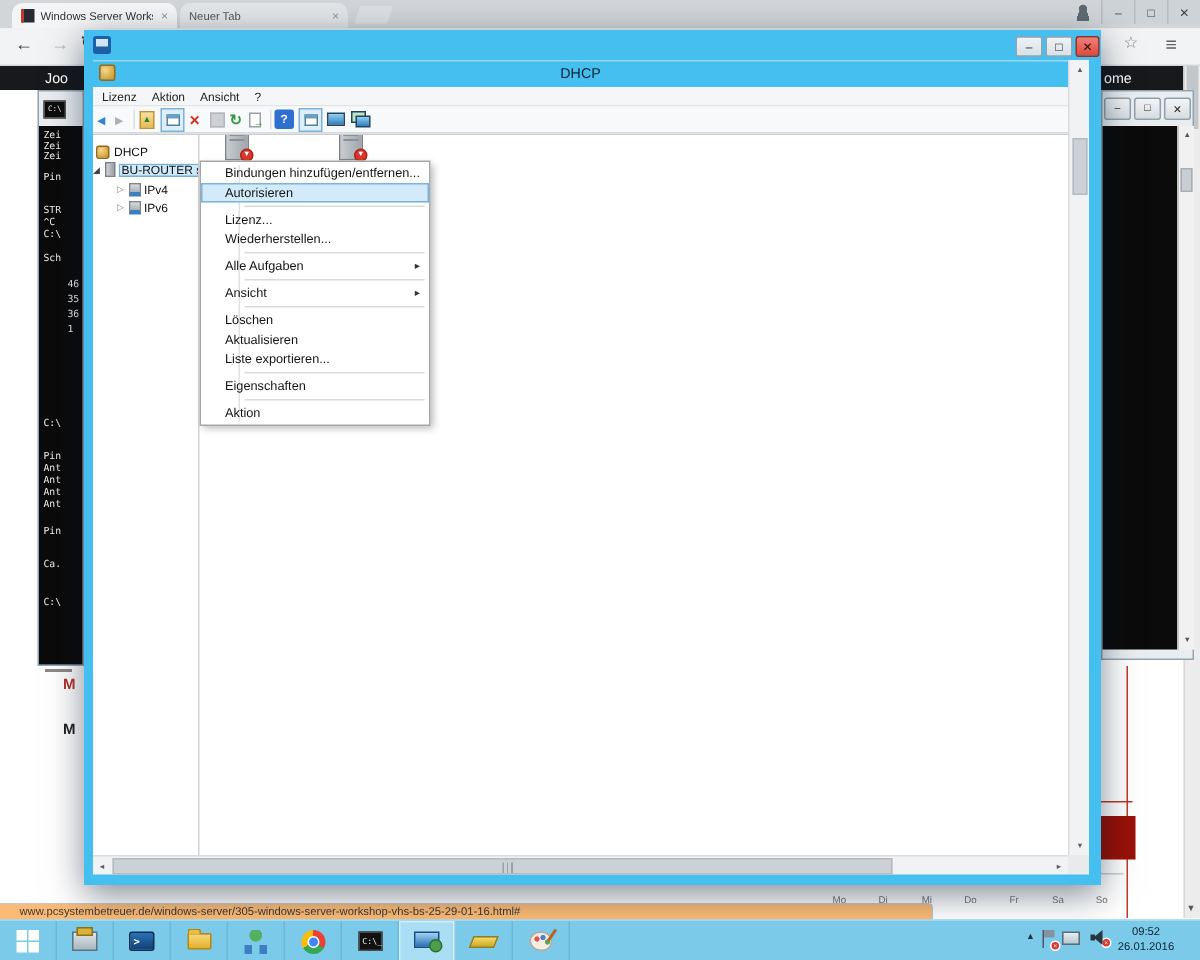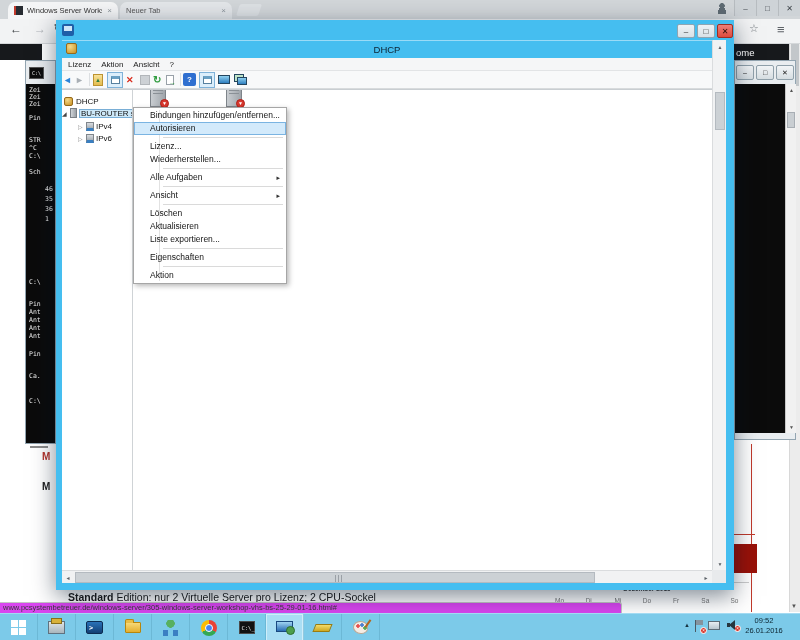--- a/index.html
+++ b/index.html
@@ -28,21 +28,21 @@
 #pgdown{position:absolute;left:1px;bottom:3px;font-size:6px;color:#555}
 .mfrag{position:absolute;font-weight:bold;font-size:10px}
 #stdline{position:absolute;left:68px;top:591px;font-size:10.5px;color:#1a1a1a}
 #stdline b{font-weight:bold}
 #calendar{position:absolute;left:545px;top:582px;width:204px;border-top:1px solid #ccc;padding-top:2px}
 #caltitle{text-align:center;font-size:6.5px;font-weight:bold;color:#444}
 #calrow{display:flex;margin-top:5px}
 #calrow span{flex:1;text-align:center;font-size:6.5px;color:#777}
 .redline{position:absolute;background:#c0392b}
 #redrect{position:absolute;left:731px;top:544px;width:26px;height:29px;background:#991108}
-#urlbar{position:absolute;left:0;top:602px;width:622px;height:11px;background:#d946ef;border:1px solid #c6c6c6;border-left:none;border-bottom:none;border-radius:0 3px 0 0;font-size:7.5px;line-height:9px;color:#3a3a3a;padding-left:3px;white-space:nowrap;overflow:hidden}
+#urlbar{position:absolute;left:0;top:602px;width:622px;height:11px;background:#fdba74;border:1px solid #c6c6c6;border-left:none;border-bottom:none;border-radius:0 3px 0 0;font-size:7.5px;line-height:9px;color:#3a3a3a;padding-left:13px;white-space:nowrap;overflow:hidden}
 
 .cmdwin{position:absolute;background:#e9edf0;border:1px solid #93a5b1;z-index:1}
 .cmdtitle{position:absolute;left:0;top:0;right:0;height:23px}
 .cmdicon{position:absolute;left:3px;top:6px;width:15px;height:12px;background:#0d0d0d;border:1px solid #555;color:#eee;font:5px "DejaVu Sans Mono",monospace;display:flex;align-items:center;justify-content:center}
 .cmdbody{position:absolute;background:#0b0b0b;overflow:hidden}
 .cline{position:absolute;left:3px;font:6.5px "DejaVu Sans Mono",monospace;color:#ececec;white-space:pre}
 .ccol{position:absolute;left:19px;top:100px;width:8px;font:6.5px "DejaVu Sans Mono",monospace;color:#ececec;word-break:break-all;line-height:10px}
 .cbtn{position:absolute;top:4px;width:18px;height:15px;background:linear-gradient(#f2f5f7,#d6dde1);border:1px solid #8fa0aa;border-radius:2px;font-size:7px;color:#222;display:flex;align-items:center;justify-content:center}
 .csb{position:absolute;background:#f1f1f1;border-left:1px solid #c8c8c8}
 .csbtn{position:absolute;left:0;width:11px;height:12px;display:flex;align-items:center;justify-content:center;font-size:5px;color:#555}
@@ -156,30 +156,29 @@
     <div class="wb" style="left:778px">✕</div>
   </div>
   <div id="ctoolbar">
     <span class="navg" style="left:10px">←</span>
     <span class="navg" style="left:34px;color:#b0b5b9">→</span>
     <span class="navg" style="left:54px;font-size:11px">↻</span>
     <span class="navg" style="left:749px;font-weight:normal;font-size:11px;color:#80868b">☆</span>
     <span class="navg" style="left:777px;font-size:13px;color:#5f6368">≡</span>
   </div>
 
-  <div class="hdrblk" style="left:0;width:42px;padding-left:42px">Joo</div>
+  <div class="hdrblk" style="left:0;width:56px;padding-left:30px">Joo</div>
   <div class="hdrblk" style="left:734px;width:55px;padding-left:2px">ome</div>
   <div id="pgscroll">
     <div id="pgthumb"></div>
     <div id="pgdown">▼</div>
   </div>
   <div class="f" style="left:30px;top:446px;width:18px;height:2px;background:#8a8a8a"></div>
   <span class="mfrag" style="left:42px;top:451px;color:#b5342c">M</span>
   <span class="mfrag" style="left:42px;top:481px;color:#222">M</span>
-  <div id="stdline"><b>Standard</b><span> Edition: nur 2 Virtuelle Server pro Lizenz; 2 CPU-Sockel</span></div>
   <div id="calendar">
     <div id="caltitle">Dezember 2015</div>
     <div id="calrow">
       <span>Mo</span>
       <span>Di</span>
       <span>Mi</span>
       <span>Do</span>
       <span>Fr</span>
       <span>Sa</span>
       <span>So</span>

